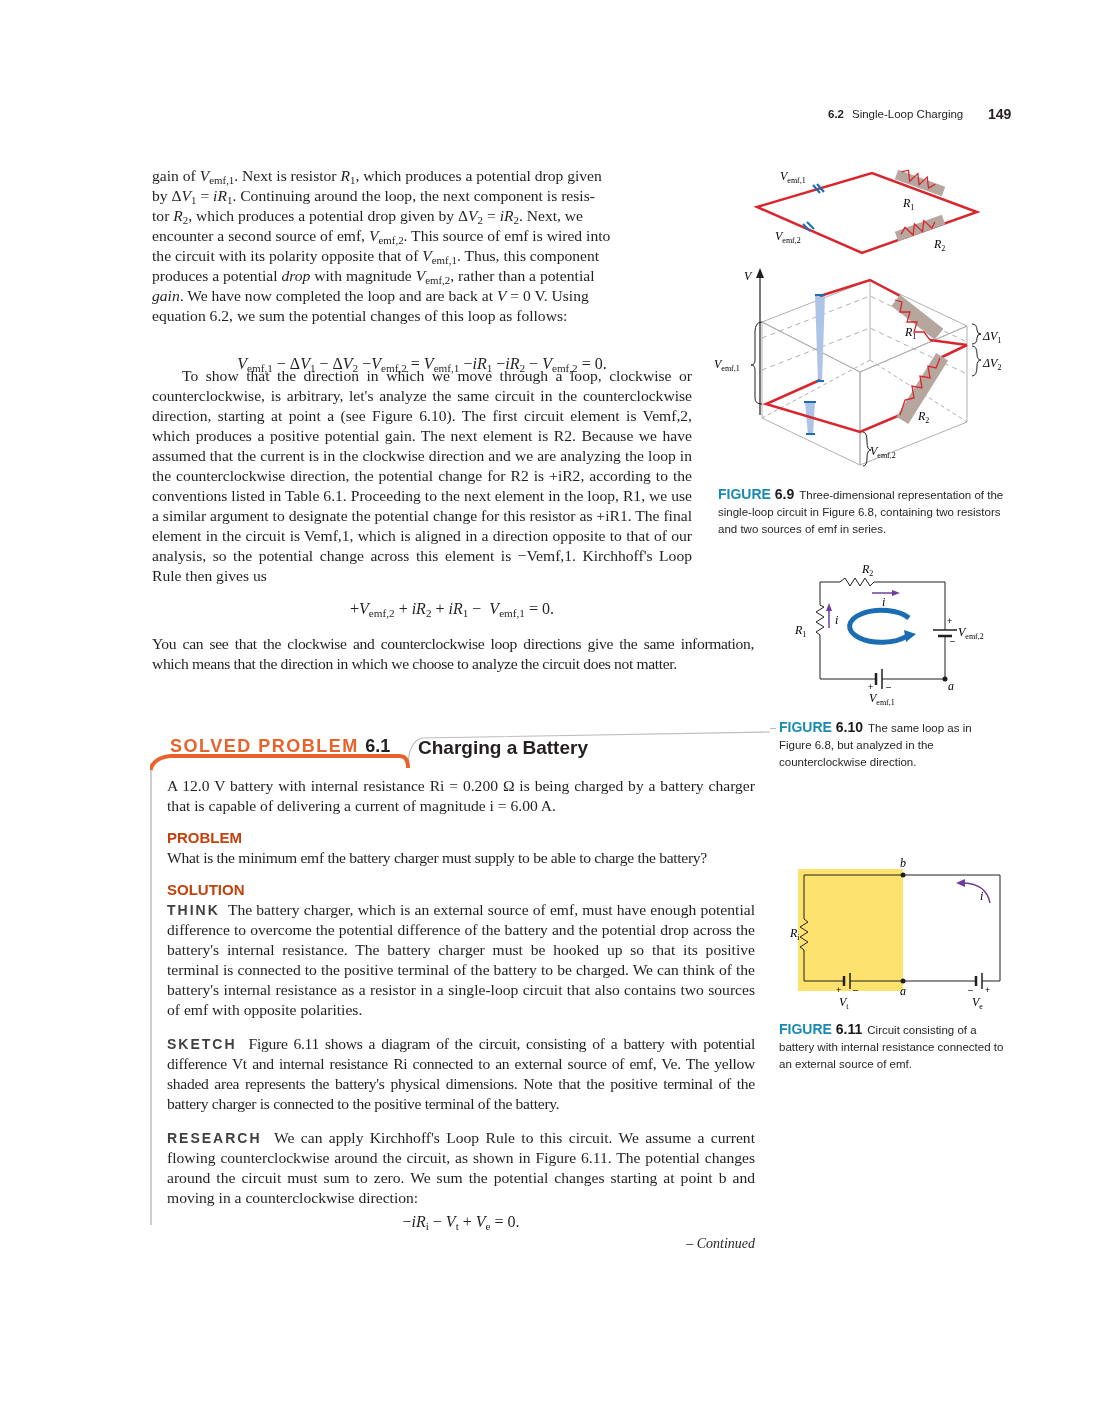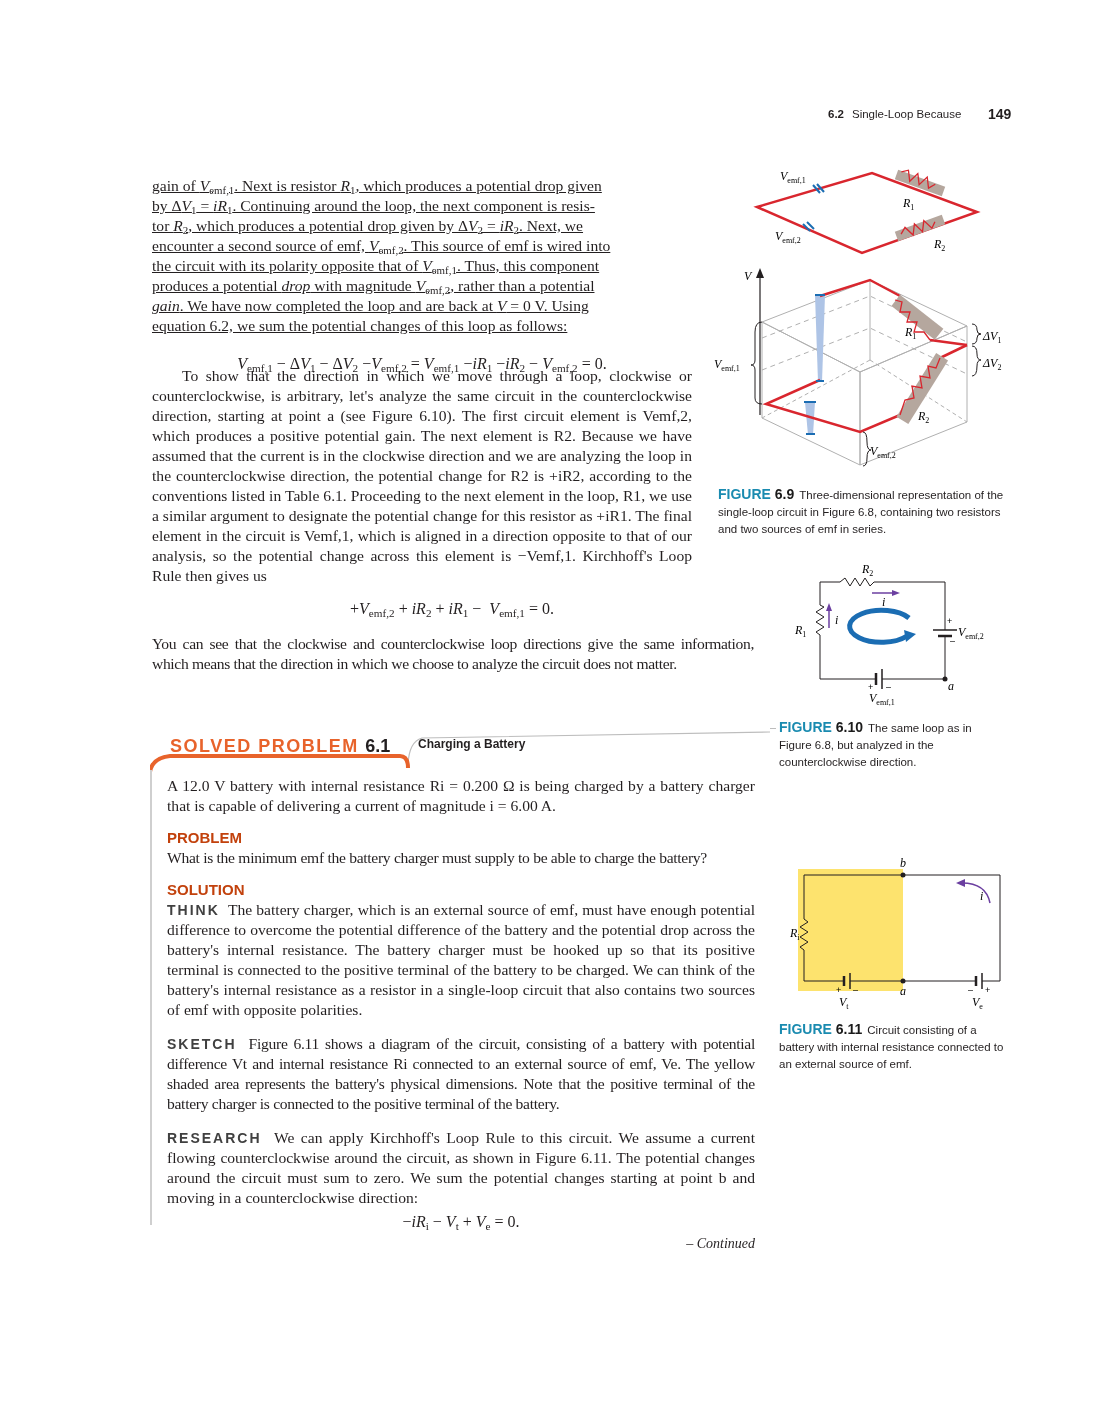--- a/index.html
+++ b/index.html
@@ -15,34 +15,34 @@
   .indent { text-indent:30px; }
   .eq { font-size:16px; text-align:center; font-style:normal; }
   i { font-style:italic; }
   sub { font-size:70%; vertical-align:-3px; line-height:0; }
   .cap { font-size:11.5px; line-height:17px; }
   .cap .figlbl { color:#1a8bb0; font-weight:700; font-size:14px; margin-right:5px; }
   .cap .fignum { color:#1a1a1a; }
   .sp-head { top:730px; left:150px; width:620px; height:40px; }
   .sp-title { position:absolute; left:20px; top:6px; font-size:18px; font-weight:700; color:#e8632b; letter-spacing:1.5px; }
   .sp-num { color:#231f20; letter-spacing:0; }
-  .sp-sub { position:absolute; left:268px; top:7px; font-size:12px; font-weight:700; color:#231f20; }
+  .sp-sub { position:absolute; left:268px; top:7px; font-size:19px; font-weight:700; color:#231f20; }
   .sec { color:#c2410c; font-weight:700; font-size:15px; }
   .kw { color:#404040; font-weight:700; letter-spacing:2px; font-size:14px; font-family:"Liberation Sans","DejaVu Sans",sans-serif; }
   .lbl { font-family:"Liberation Serif","DejaVu Serif",serif; font-style:italic; font-size:12px; }
 </style>
 </head>
 <body>
 
 <div class="abs sans runhead">
-  <b>6.2</b><span>Single-Loop Because</span>
+  <b>6.2</b><span>Single-Loop Charging</span>
 </div>
 <div class="abs sans pagenum">149</div>
 
-<div class="abs serif body-text" style="left:152px; top:176px; width:540px;text-decoration:underline;">
+<div class="abs serif body-text" style="left:152px; top:166px; width:540px;">
   <p>gain of <i>V</i><sub>emf,1</sub>. Next is resistor <i>R</i><sub>1</sub>, which produces a potential drop given</p>
   <p>by Δ<i>V</i><sub>1</sub> = <i>iR</i><sub>1</sub>. Continuing around the loop, the next component is resis-</p>
   <p>tor <i>R</i><sub>2</sub>, which produces a potential drop given by Δ<i>V</i><sub>2</sub> = <i>iR</i><sub>2</sub>. Next, we</p>
   <p>encounter a second source of emf, <i>V</i><sub>emf,2</sub>. This source of emf is wired into</p>
   <p>the circuit with its polarity opposite that of <i>V</i><sub>emf,1</sub>. Thus, this component</p>
   <p>produces a potential <i>drop</i> with magnitude <i>V</i><sub>emf,2</sub>, rather than a potential</p>
   <p><i>gain</i>. We have now completed the loop and are back at <i>V</i> = 0 V. Using</p>
   <p>equation 6.2, we sum the potential changes of this loop as follows:</p>
 </div>
 

